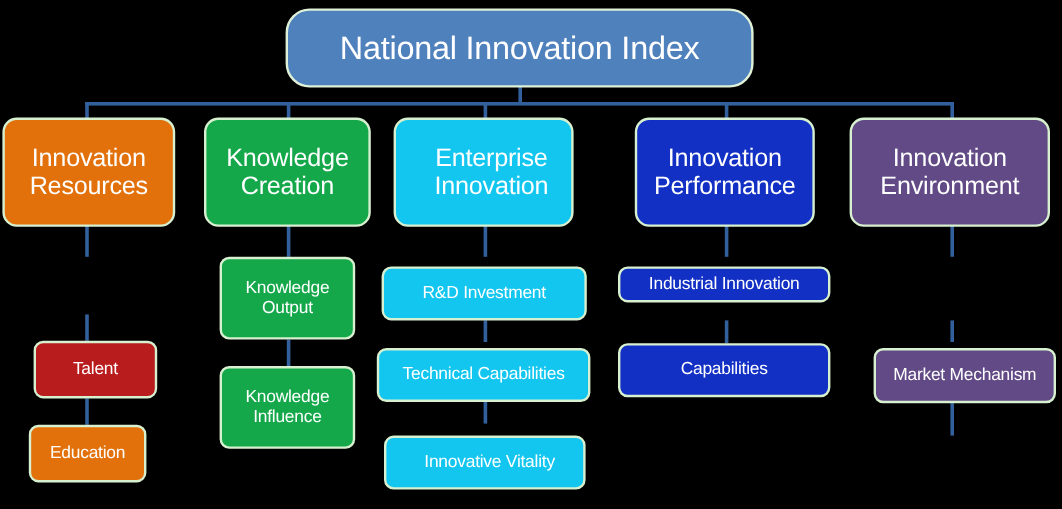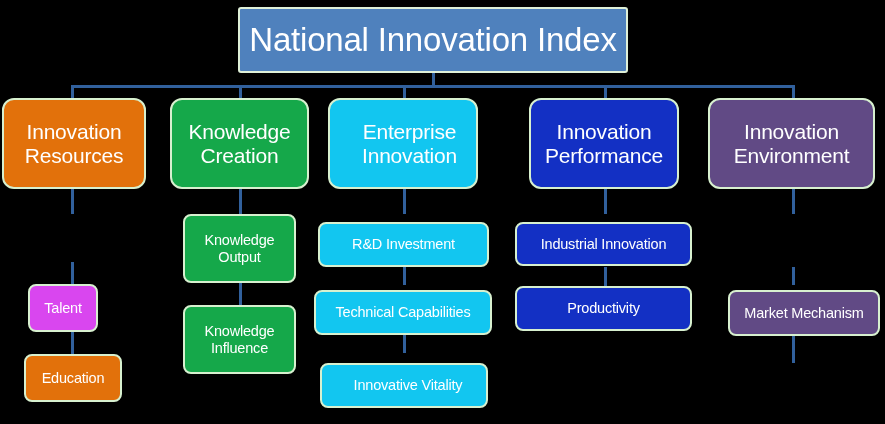--- a/index.html
+++ b/index.html
@@ -27,22 +27,22 @@
     color: #ffffff;
     border: 2px solid #d7f0cf;
     border-radius: 10px;
     line-height: 1.12;
     padding: 2px 4px;
     white-space: pre-line;
     letter-spacing: -0.2px;
   }
 
   .root {
-    border-radius: 3px;
-    font-size: 33px;
+    border-radius: 20px;
+    font-size: 27px;
     border-color: #dff0d8;
   }
 
   .lvl1 {
     font-size: 21px;
     border-radius: 12px;
   }
 
   .lvl2 {
     font-size: 14.5px;
@@ -86,38 +86,38 @@
   <div class="line v" style="left:604px; top:267px; height:19px;"></div>
 
   <div class="line v" style="left:792px; top:188px; height:26px;"></div>
   <div class="line v" style="left:792px; top:267px; height:18px;"></div>
   <div class="line v" style="left:792px; top:336px; height:27px;"></div>
 
   <div class="node root" style="left:238px; top:7px; width:390px; height:66px; background:#4F81BD;">National Innovation Index</div>
 
   <div class="node lvl1" style="left:2px; top:98px; width:144px; height:91px; background:#E2710B;">Innovation
 Resources</div>
-  <div class="node lvl2" style="left:28px; top:284px; width:70px; height:48px; background:#d946ef;">Talent</div>
+  <div class="node lvl2" style="left:28px; top:284px; width:103px; height:48px; background:#b91c1c;">Talent</div>
   <div class="node lvl2" style="left:24px; top:354px; width:98px; height:48px; background:#E2710B;">Education</div>
 
   <div class="node lvl1" style="left:170px; top:98px; width:139px; height:91px; background:#15A84A;">Knowledge
 Creation</div>
   <div class="node lvl2" style="left:183px; top:214px; width:113px; height:69px; background:#15A84A;">Knowledge
 Output</div>
   <div class="node lvl2" style="left:183px; top:305px; width:113px; height:69px; background:#15A84A;">Knowledge
 Influence</div>
 
   <div class="node lvl1" style="left:328px; top:98px; width:150px; height:91px; background:#12C6F0;padding-left:17px;">Enterprise
 Innovation</div>
   <div class="node lvl2" style="left:318px; top:222px; width:171px; height:45px; background:#12C6F0;">R&amp;D Investment</div>
   <div class="node lvl2" style="left:314px; top:290px; width:178px; height:45px; background:#12C6F0;">Technical Capabilities</div>
   <div class="node lvl2" style="left:320px; top:363px; width:168px; height:45px; background:#12C6F0;padding-left:12px;">Innovative Vitality</div>
 
   <div class="node lvl1" style="left:529px; top:98px; width:150px; height:91px; background:#1330C4;">Innovation
 Performance</div>
-  <div class="node lvl2" style="left:515px; top:222px; width:177px; height:44px; background:#1330C4;">Industrial Innovation</div>
-  <div class="node lvl2" style="left:515px; top:286px; width:177px; height:45px; background:#1330C4;">Productivity</div>
+  <div class="node lvl2" style="left:515px; top:222px; width:177px; height:30px; background:#1330C4;">Industrial Innovation</div>
+  <div class="node lvl2" style="left:515px; top:286px; width:177px; height:45px; background:#1330C4;">Capabilities</div>
 
   <div class="node lvl1" style="left:708px; top:98px; width:167px; height:91px; background:#614A85;">Innovation
 Environment</div>
   <div class="node lvl2" style="left:728px; top:290px; width:152px; height:46px; background:#614A85;">Market Mechanism</div>
 
 </div>
 
 </body></html>

